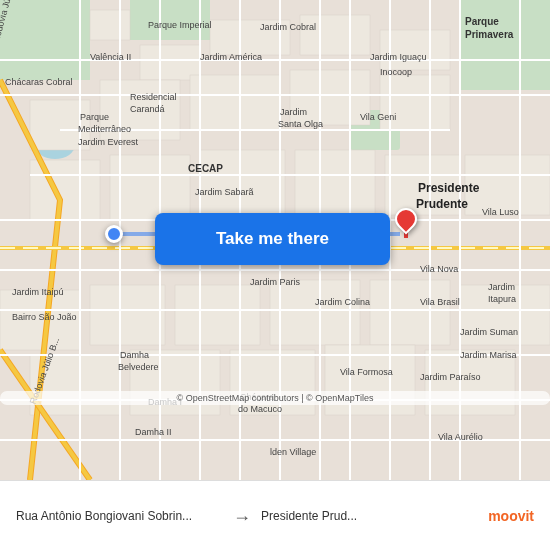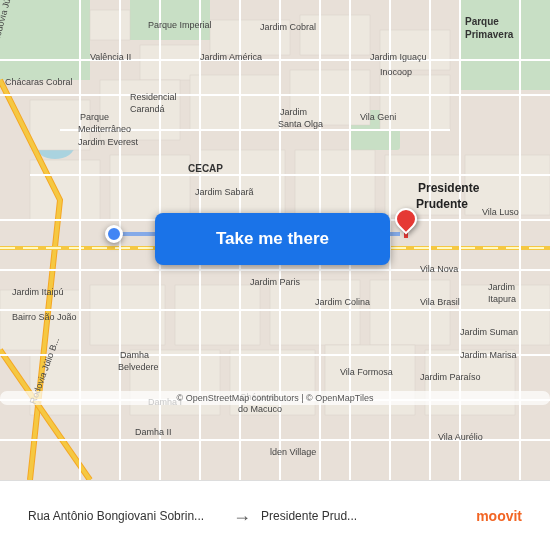--- a/index.html
+++ b/index.html
@@ -91,21 +91,21 @@
     
     #bottom-bar {
       position: absolute;
       bottom: 0;
       left: 0;
       width: 550px;
       height: 70px;
       background: white;
       display: flex;
       align-items: center;
-      padding: 0 28px;
+      padding: 0 16px;
       border-top: 1px solid #ddd;
     }
 
     #route-from {
       flex: 1;
       font-size: 12px;
       color: #333;
       white-space: nowrap;
       overflow: hidden;
       text-overflow: ellipsis;

